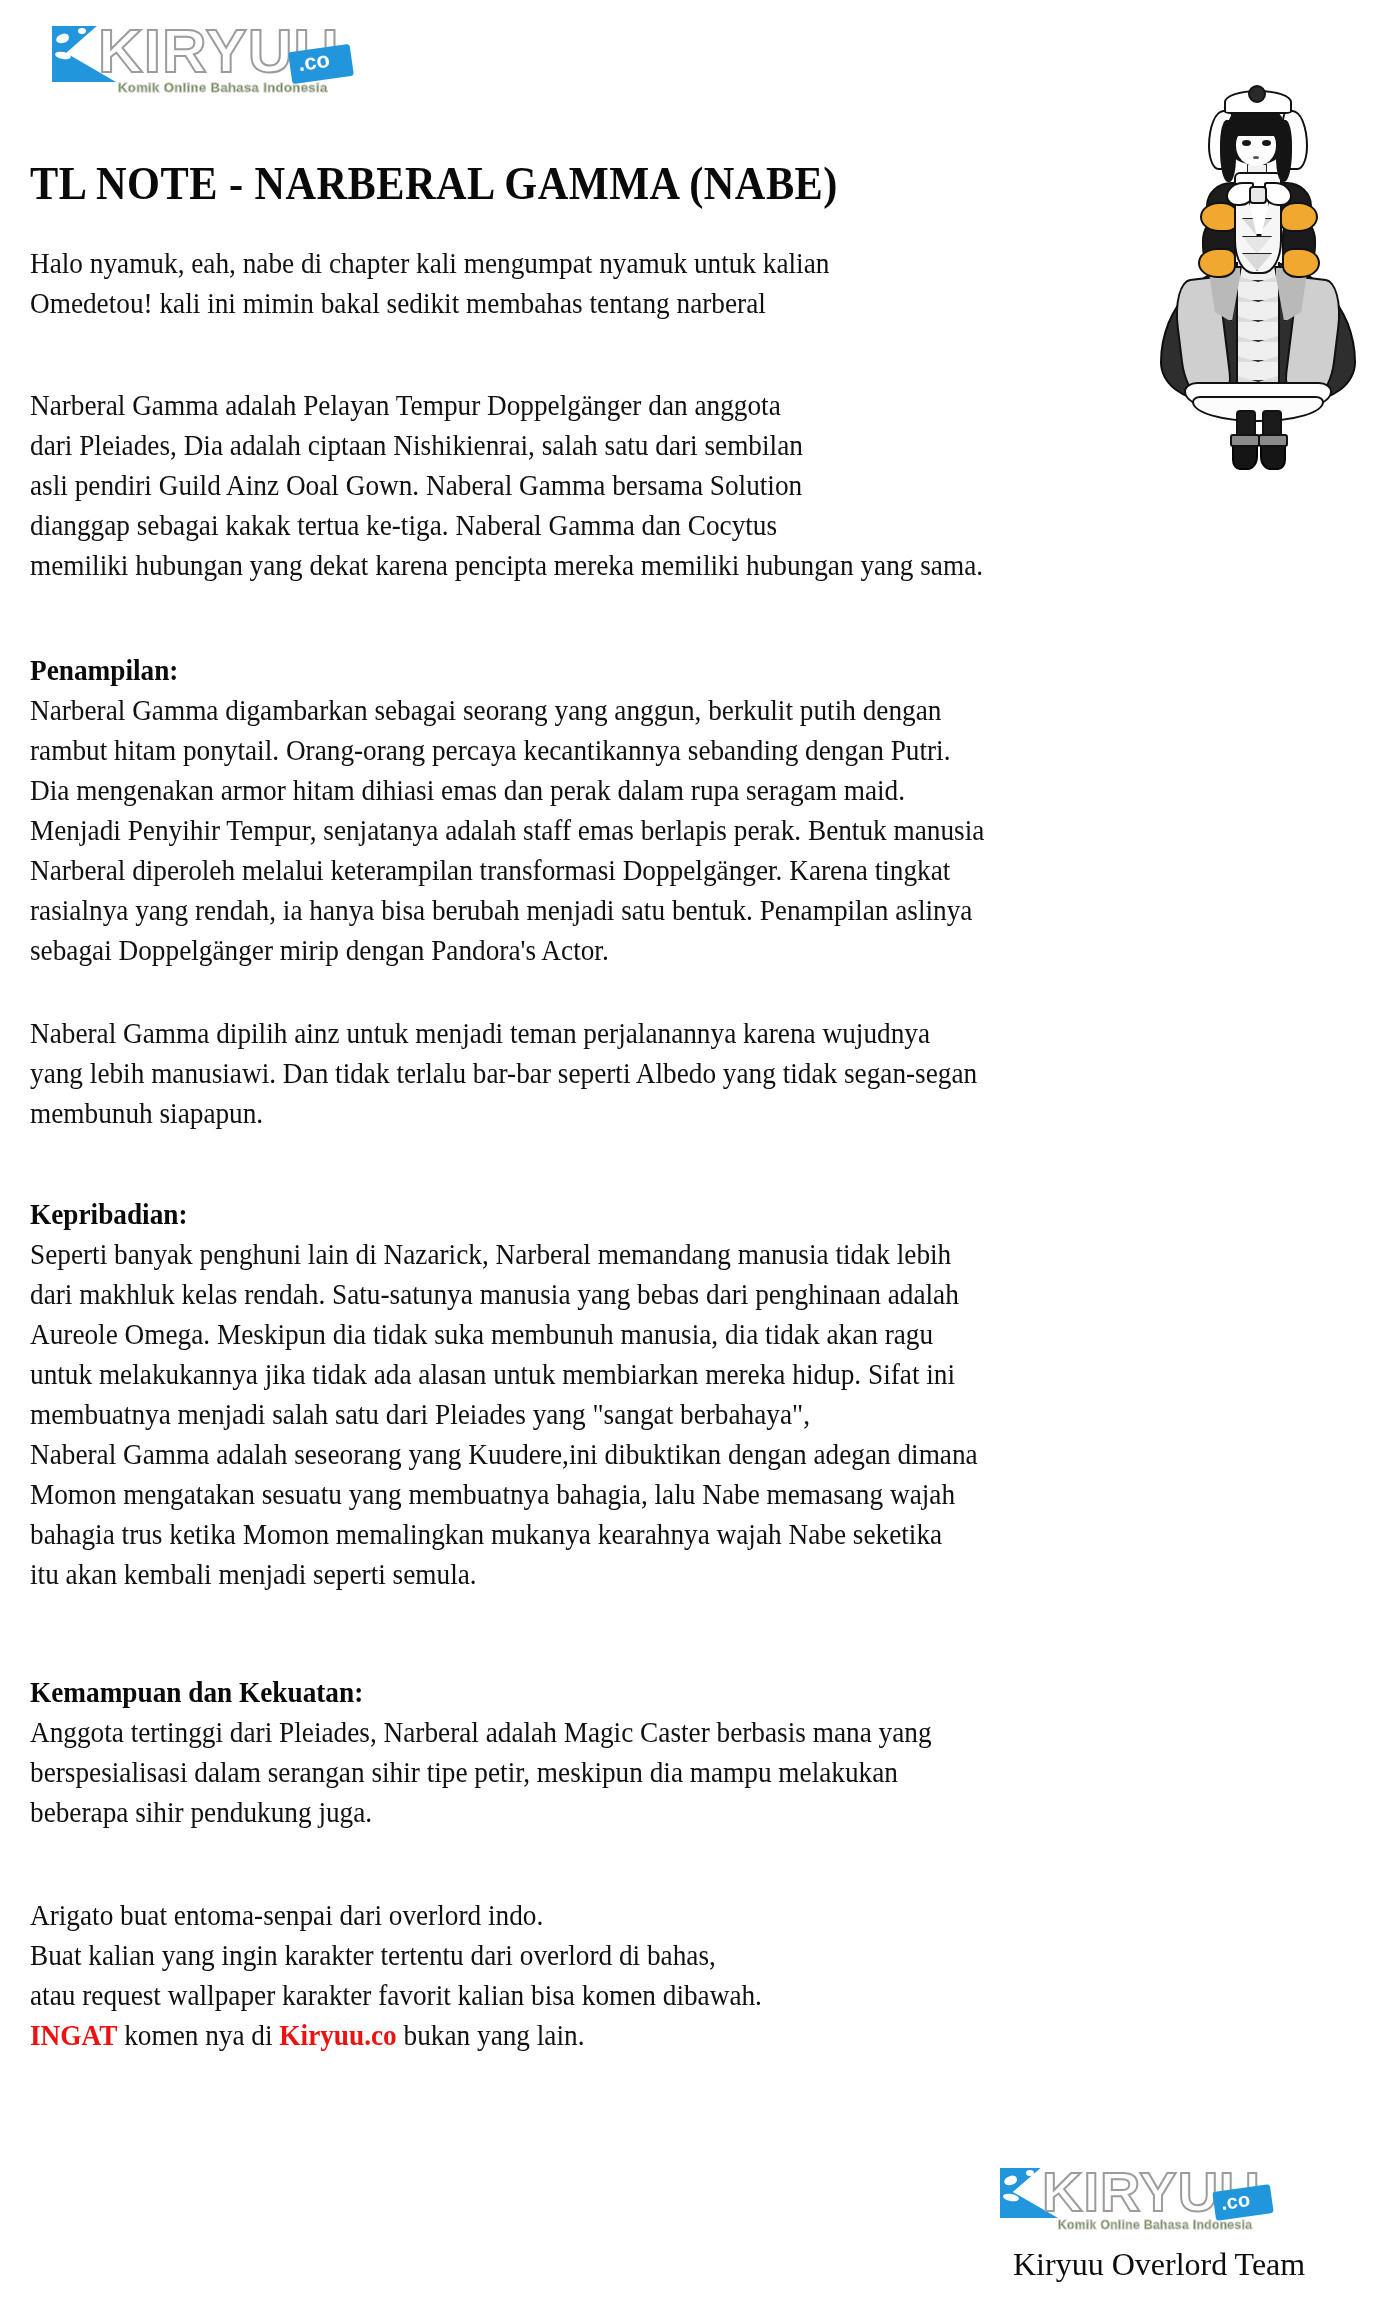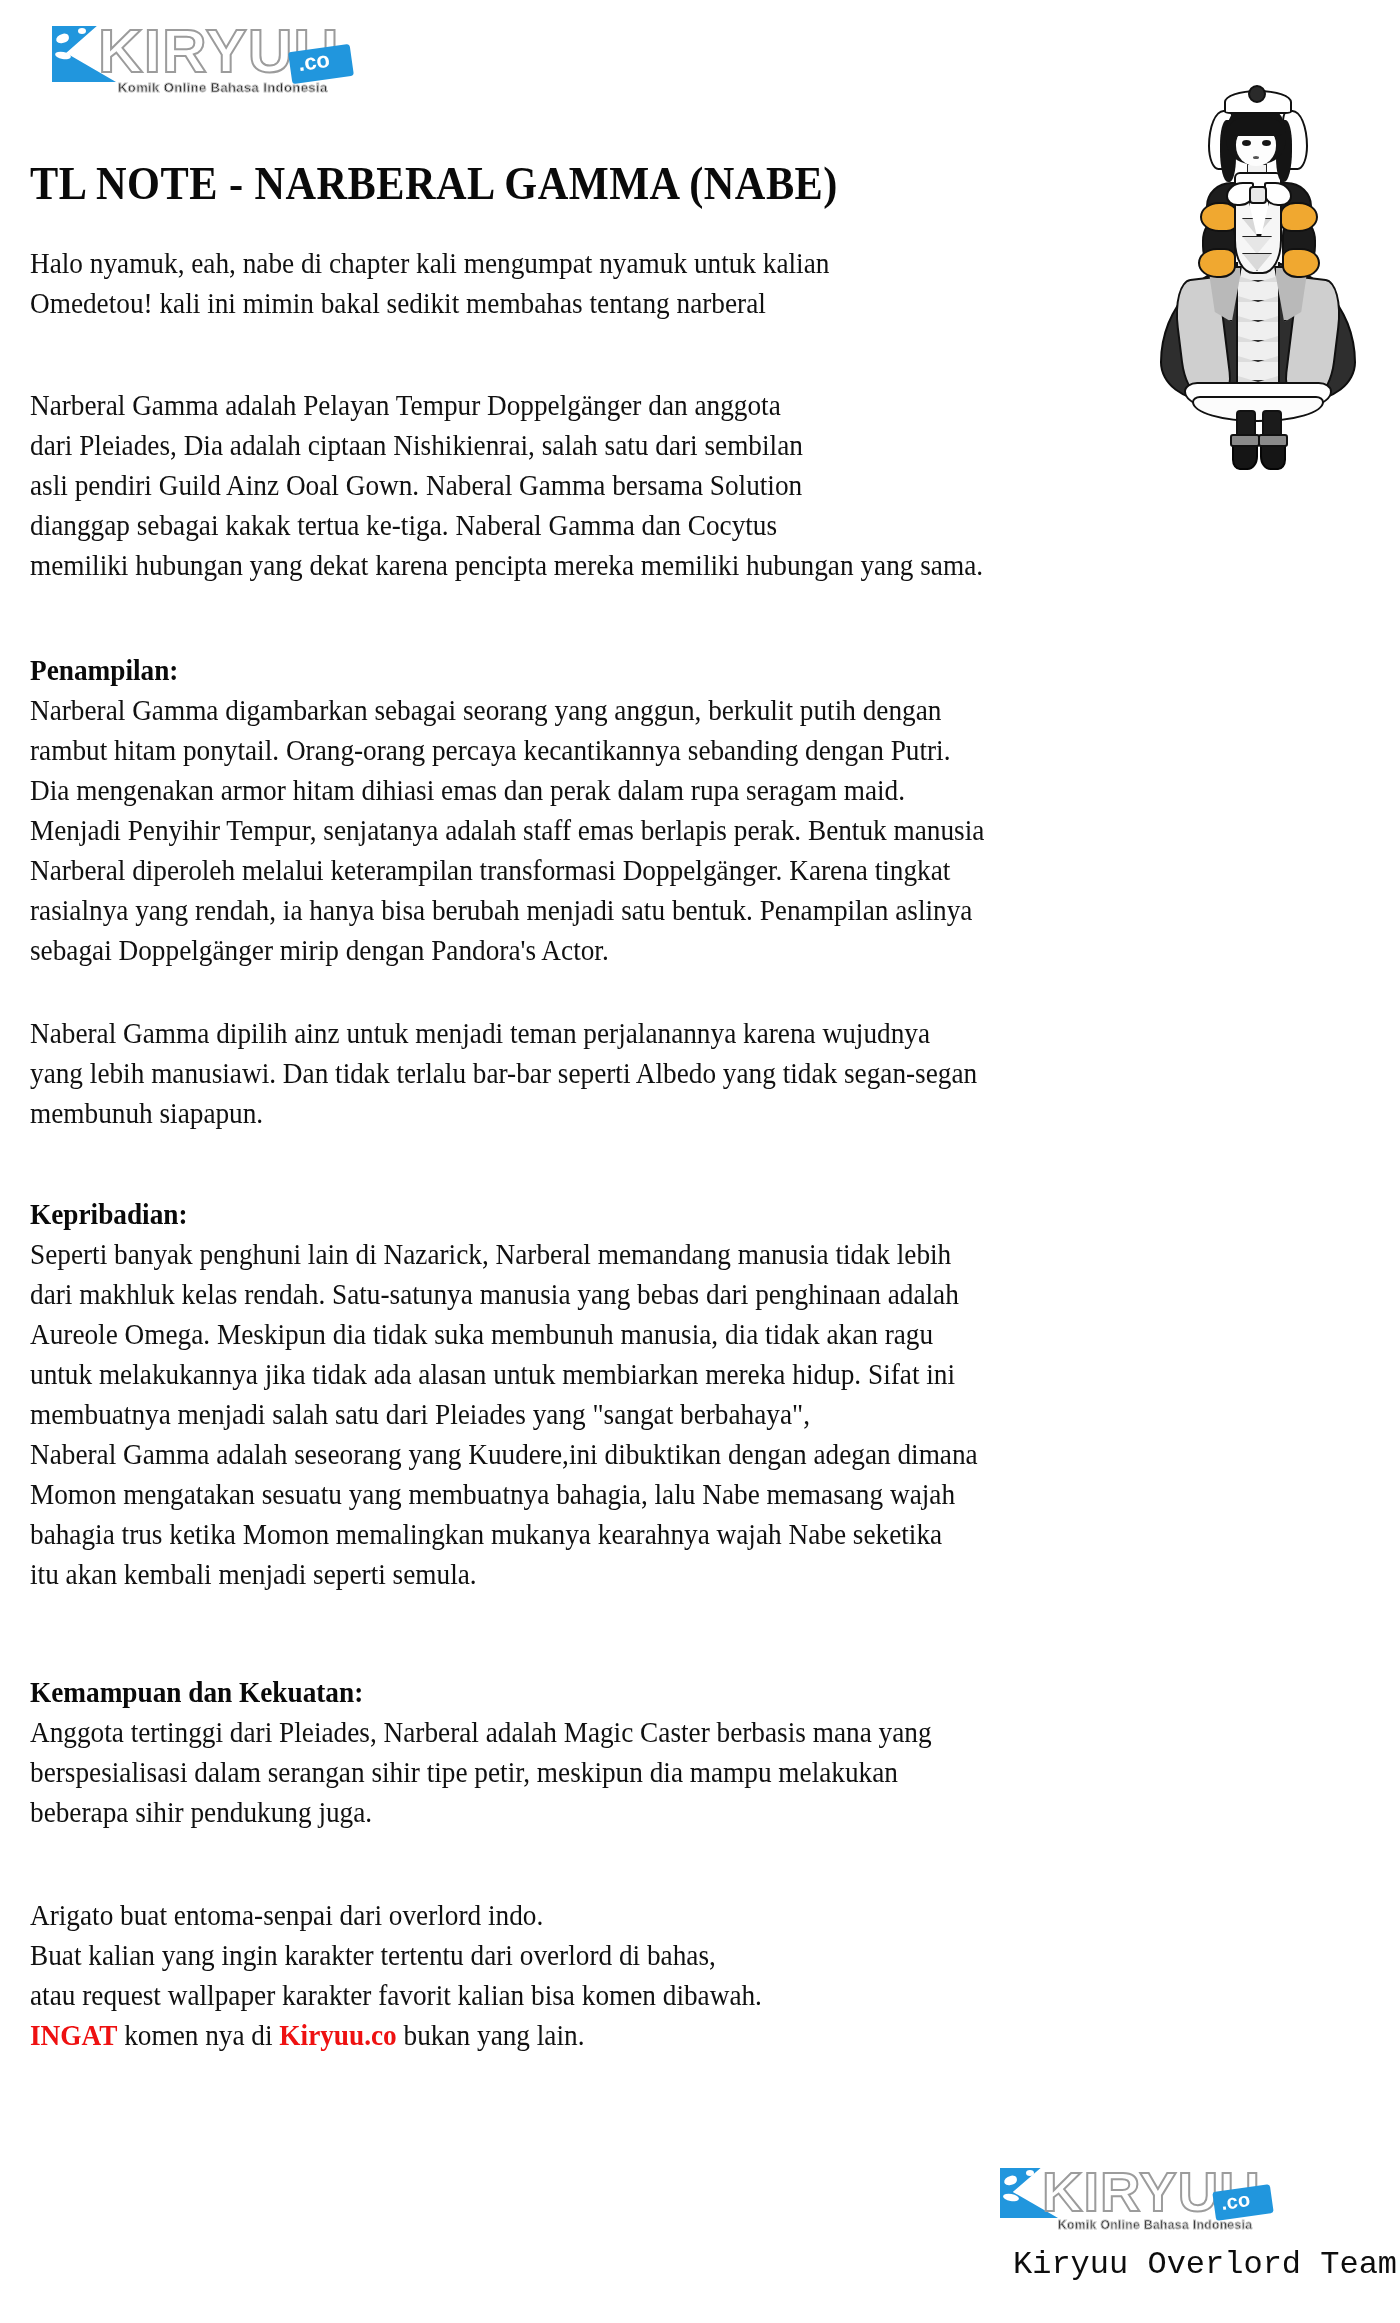--- a/index.html
+++ b/index.html
@@ -104,21 +104,21 @@
     line-height: 1;
   }
   .logo-tagline {
     position: absolute;
     left: 66px;
     top: 62px;
     font-family: "Liberation Sans", sans-serif;
     font-weight: bold;
     font-size: 13px;
     letter-spacing: 0.4px;
-    color: #000000;
+    color: #4d7c0f;
     -webkit-text-stroke: 1px #c2c2c2;
     text-stroke: 1px #c2c2c2;
     white-space: nowrap;
   }
 
   
   .doc-title {
     position: absolute;
     left: 30px;
     top: 157px;
@@ -328,21 +328,21 @@
   .footer-logo .logo-k { width: 58px; height: 50px; top: 8px; }
   .footer-logo .logo-text { font-size: 56px; left: 42px; top: 4px; }
   .footer-logo .logo-co-badge { left: 214px; top: 28px; width: 58px; height: 29px; }
   .footer-logo .logo-co-text { left: 221px; top: 31px; font-size: 20px; }
   .footer-logo .logo-tagline { left: 58px; top: 58px; font-size: 12px; }
 
   .footer-team {
     position: absolute;
     left: 1013px;
     top: 2246px;
-    font-family: Liberation Mono, monospace;
+    font-family: Liberation Serif, serif;
     font-size: 32px;
     color: #0d0d0d;
     white-space: nowrap;
   }
 </style>
 </head>
 <body>
 
 <div class="page">
 

